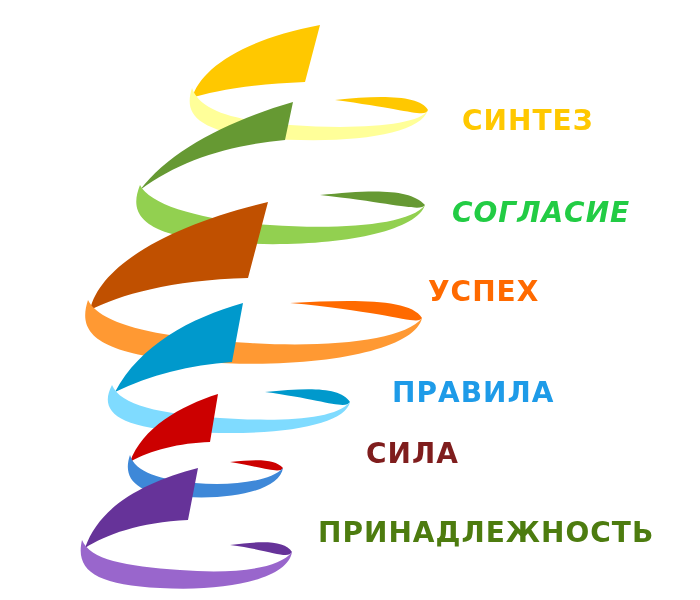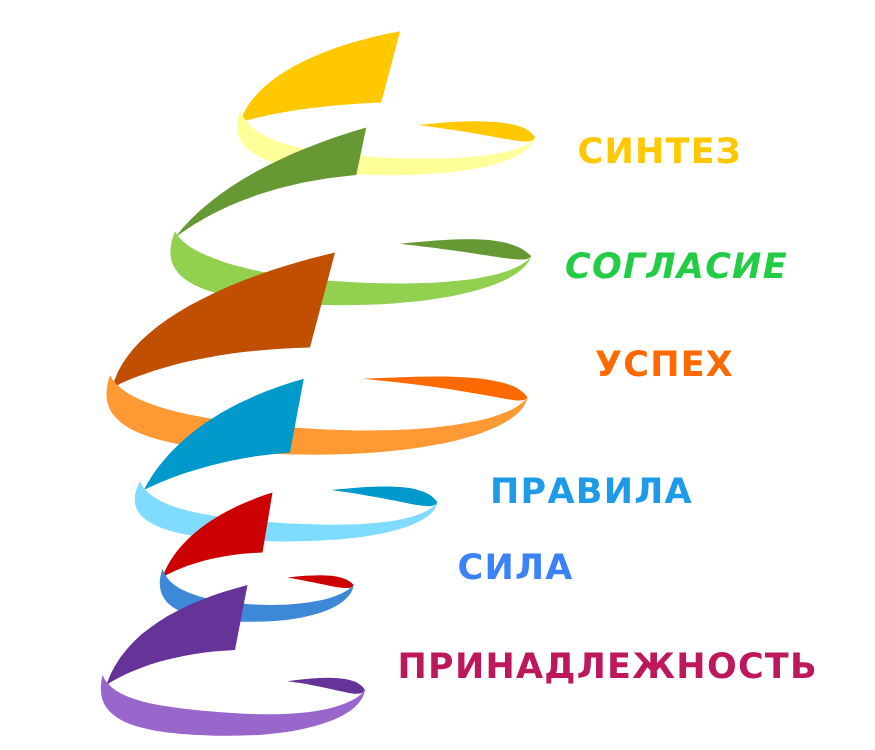--- a/index.html
+++ b/index.html
@@ -51,16 +51,16 @@
 
   <g>
     <path d="M198,468 L188,520 C140,522 105,535 85,548 C100,505 145,482 198,468 Z" fill="#663399"></path>
     <path d="M230,545 C260,541 285,540 292,552 C288,560 270,550 230,545 Z" fill="#663399"></path>
     <path d="M82,540 C75,570 95,585 160,588 C230,592 288,578 292,552 C278,570 230,574 180,570 C125,566 90,560 82,540 Z" fill="#9966CC"></path>
   </g>
 </svg>
 
 <div class="label" style="left:462px; top:104px; color:#FFC800;">СИНТЕЗ</div>
 <div class="label" style="left:452px; top:196px; color:#22CC44;font-style:italic;">СОГЛАСИЕ</div>
-<div class="label" style="left:428px; top:275px; color:#FF6A00;margin-left:48px;">УСПЕХ</div>
+<div class="label" style="left:428px; top:275px; color:#FF6A00;">УСПЕХ</div>
 <div class="label" style="left:392px; top:358px; color:#1E9BE8;margin-top:18px;">ПРАВИЛА</div>
-<div class="label" style="left:366px; top:437px; color:#3b82f6;">СИЛА</div>
-<div class="label" style="left:318px; top:516px; color:#be185d;">ПРИНАДЛЕЖНОСТЬ</div>
+<div class="label" style="left:366px; top:437px; color:#7f1d1d;">СИЛА</div>
+<div class="label" style="left:318px; top:516px; color:#4d7c0f;">ПРИНАДЛЕЖНОСТЬ</div>
 
 </body></html>

